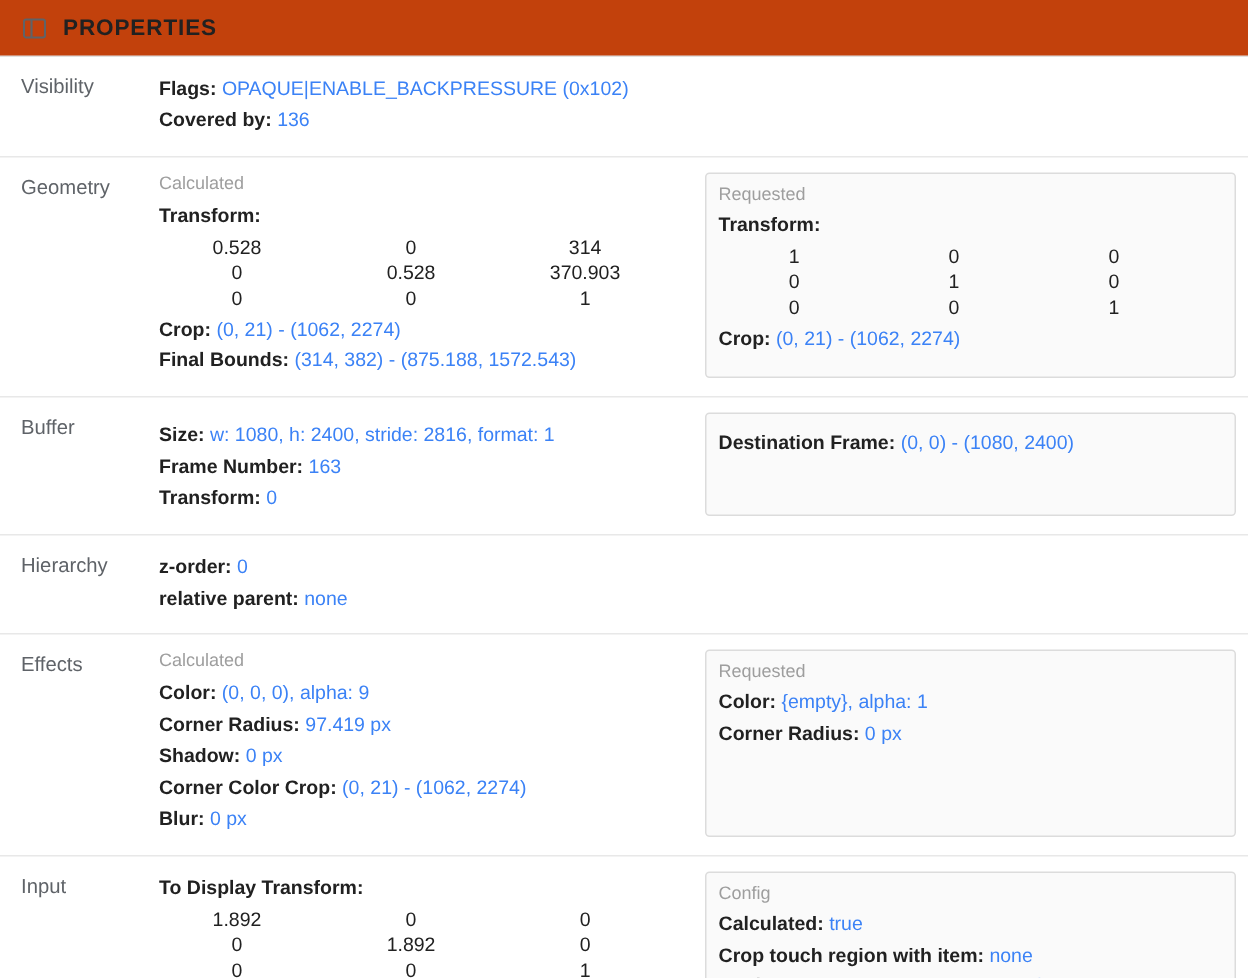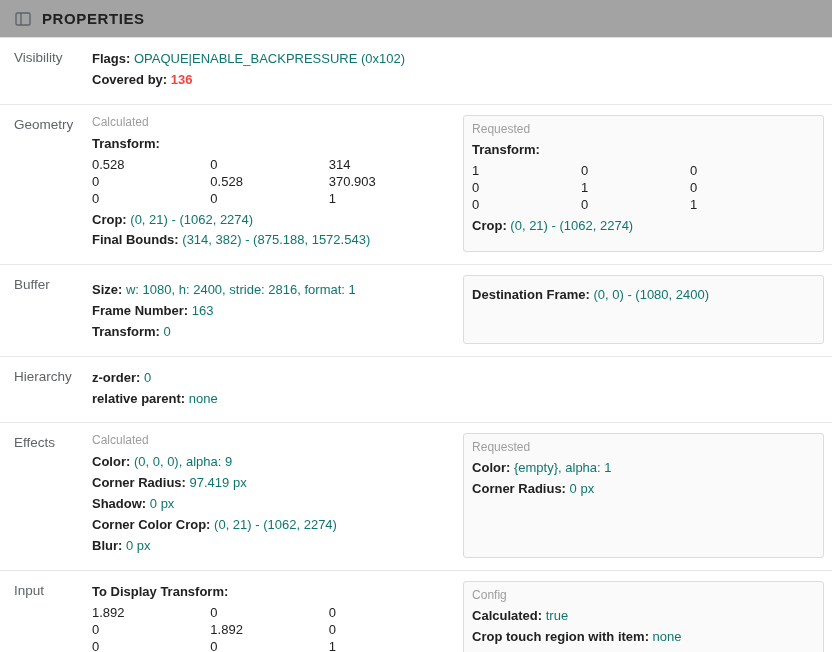--- a/index.html
+++ b/index.html
@@ -16,40 +16,41 @@
   }
   #app { width: 832px; height: 652px; position: relative; }
 
   
   .header {
     height: 38px;
     display: flex;
     align-items: center;
     padding: 0 14px;
     border-bottom: 1px solid #e0e0e0;
-    background: #a3a3a3;
+    background: #c2410c;
   }
   .header .hicon {
     width: 18px; height: 18px;
     margin-right: 10px;
     display: inline-flex; align-items: center; justify-content: center;
     color: #5f6368;
   }
   .header .htitle {
     font-size: 15px;
     font-weight: bold;
     letter-spacing: 0.6px;
     color: #212121;
   }
 
   
   .row {
     display: flex;
     border-bottom: 1px solid #e8e8e8;
     padding: 10px 0 12px 0;
+    gap: 14px;
   }
   .row-label {
     width: 92px;
     min-width: 92px;
     padding-left: 14px;
     color: #5f6368;
     font-size: 13.5px;
     padding-top: 2px;
   }
   .row-body {
@@ -70,29 +71,29 @@
   }
   .panel-title, .section-title {
     color: #9e9e9e;
     font-size: 12px;
     margin-bottom: 5px;
   }
   .section-title { margin-bottom: 6px; }
 
   .line { margin: 2px 0; line-height: 1.45; }
   .k { font-weight: bold; color: #212121; }
-  .v { color: #0f766e; }
-  .link { color: #ef4444; text-decoration: none; cursor: pointer; font-weight: bold; }
+  .v { color: #3b82f6; }
+  .link { color: #3b82f6; text-decoration: none; cursor: pointer; }
 
   
   .matrix { margin: 2px 0 4px 0; }
   .mrow { display: flex; }
   .mcell {
     flex: 1 1 33.333%;
-    text-align: left;
+    text-align: center;
     padding: 1px 12px 1px 0;
     font-variant-numeric: tabular-nums;
   }
   .mcell-narrow { padding-right: 6px; }
 
   .spacer-left { padding-top: 4px; }
   .pad-top { padding-top: 2px; }
 </style>
 </head>
 <body>

